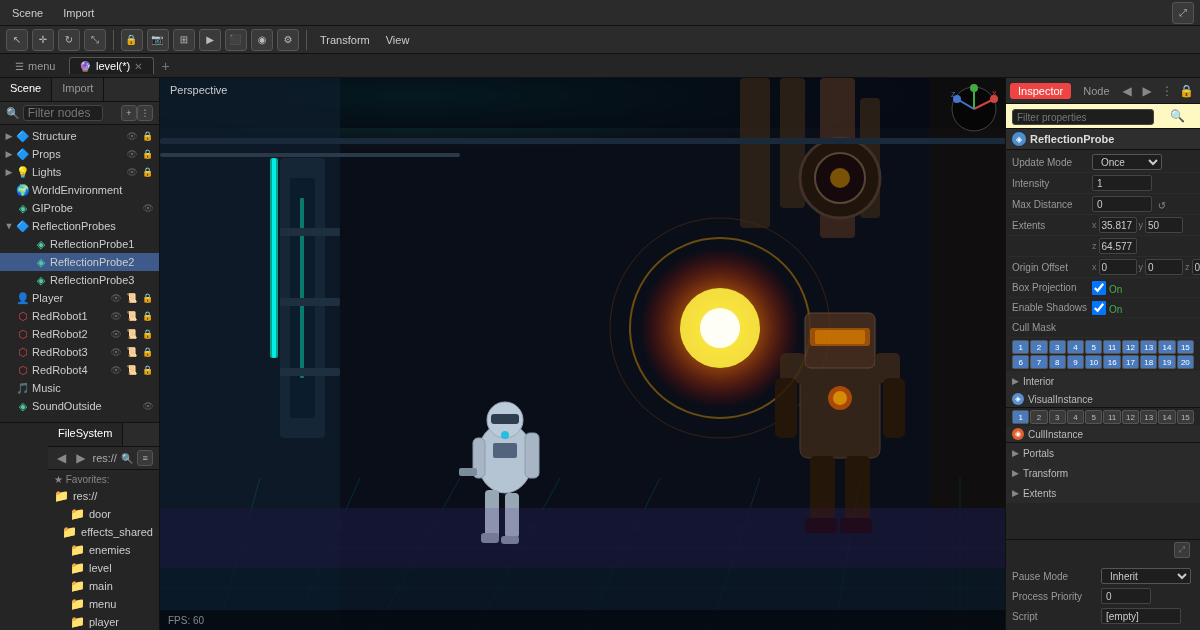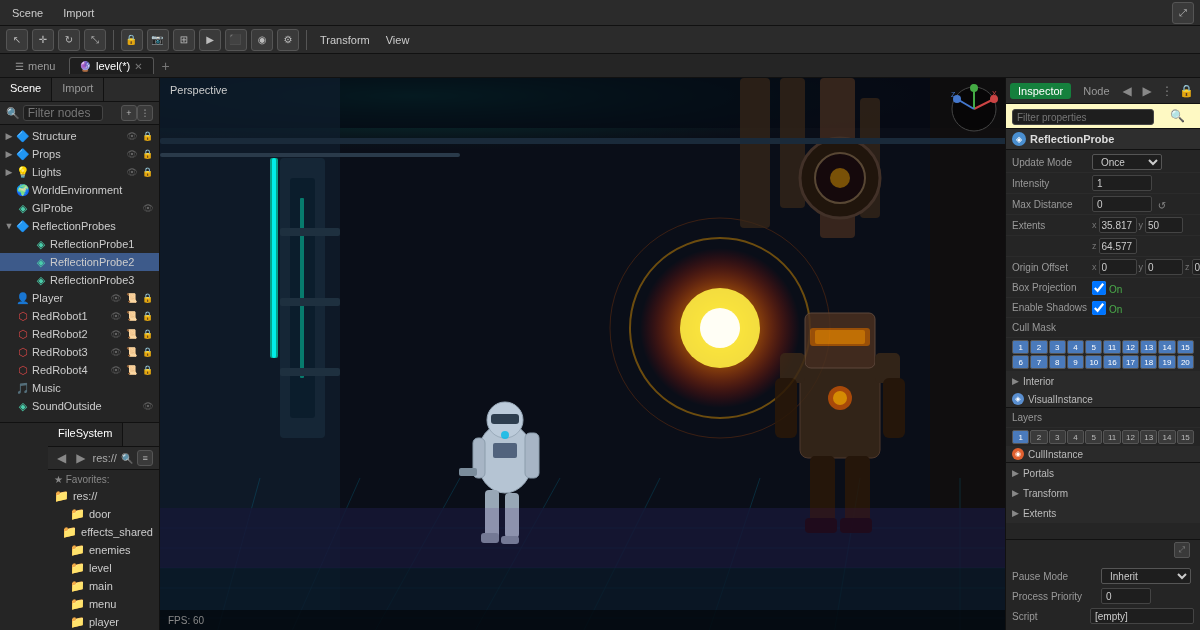--- a/index.html
+++ b/index.html
@@ -320,21 +320,21 @@
       display: flex;
       gap: 4px;
     }
     .inspector-tab {
       padding: 2px 8px;
       cursor: pointer;
       color: #999;
       font-size: 11px;
       border-radius: 3px;
     }
-    .inspector-tab.active { color: #fff; background: #15803d; }
+    .inspector-tab.active { color: #fff; background: #ef4444; }
     .inspector-nav {
       display: flex;
       gap: 2px;
       align-items: center;
     }
     .inspector-nav-btn {
       width: 18px; height: 18px;
       display: flex; align-items: center; justify-content: center;
       cursor: pointer;
       color: #888;
@@ -1144,23 +1144,20 @@
       <div class="section-header">
         <span class="section-arrow">▶</span>
         <span class="section-label">Interior</span>
       </div>
 
       <div class="sub-component">
         <div class="sub-icon visual">◈</div>
         <span class="sub-label">VisualInstance</span>
       </div>
 
-      <div class="prop-row">
-        <span class="prop-label">Layers</span>
-      </div>
 
       <div class="layers-grid">
         <div class="layer-cell active">1</div>
         <div class="layer-cell">2</div>
         <div class="layer-cell">3</div>
         <div class="layer-cell">4</div>
         <div class="layer-cell">5</div>
         <div class="layer-cell">11</div>
         <div class="layer-cell">12</div>
         <div class="layer-cell">13</div>
@@ -1205,18 +1202,18 @@
         </select>
       </div>
 
       <div class="footer-prop-row">
         <span class="footer-label">Process Priority</span>
         <input class="footer-field" value="0" style="">
       </div>
 
       <div class="footer-prop-row">
         <span class="footer-label">Script</span>
-        <input class="footer-field" style="width: 104px;" value="[empty]">
+        <input class="footer-field" style="width: 80px;" value="[empty]">
       </div>
     </div>
   </div>
 
 </div>
 
 </body></html>

